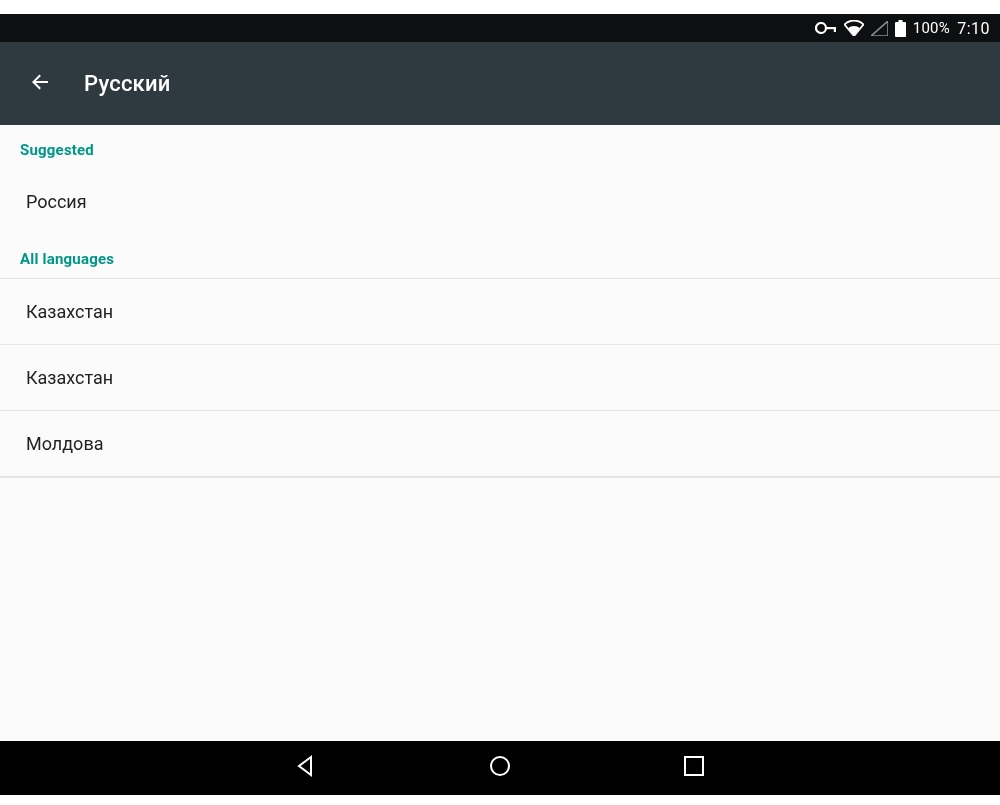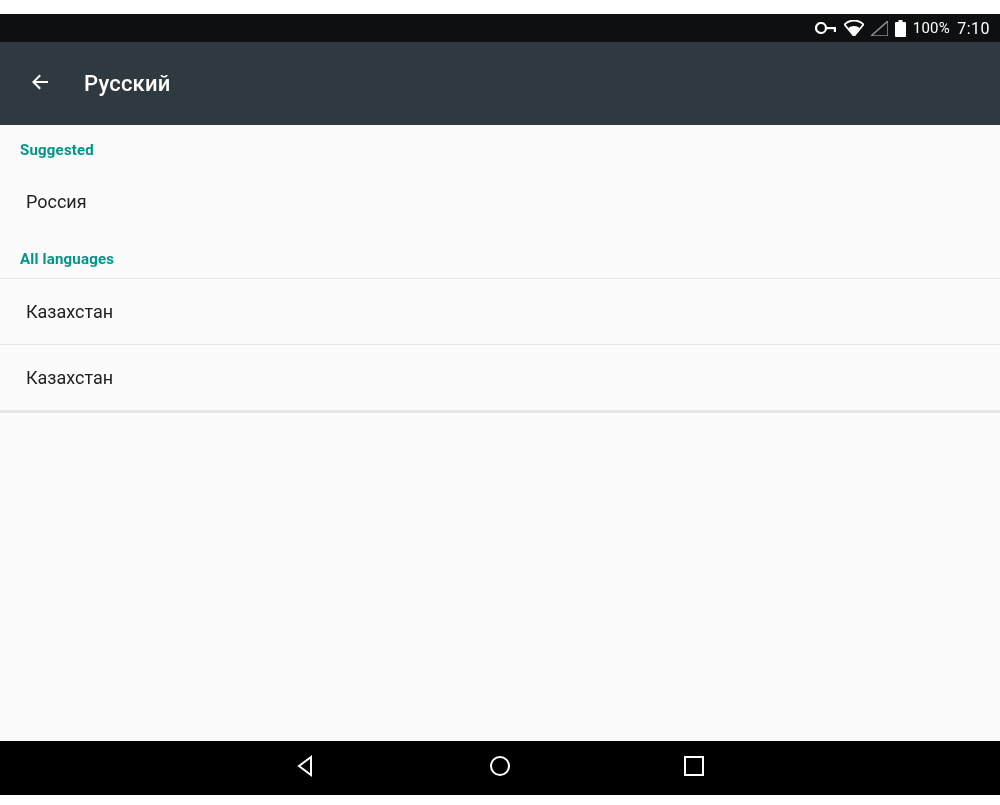--- a/index.html
+++ b/index.html
@@ -165,20 +165,21 @@
   <div class="section-header">Suggested</div>
   <div class="list-item">Россия</div>
 
   <div class="section-header">All languages</div>
 
   <div class="divider"></div>
   <div class="list-item">Казахстан</div>
   <div class="divider"></div>
   <div class="list-item">Казахстан</div>
   <div class="divider"></div>
+  <div class="list-item">Молдова</div>
   <div class="divider"></div>
   <div class="divider"></div>
 </div>
 
 <div class="nav-bar">
   <div class="nav-btn">
     <span>
       <svg width="24" height="24" viewBox="0 0 24 24" fill="none" stroke="#ffffff" stroke-width="2">
         <path d="M17 3 L5 12 L17 21 Z" stroke-linejoin="miter"></path>
       </svg>

